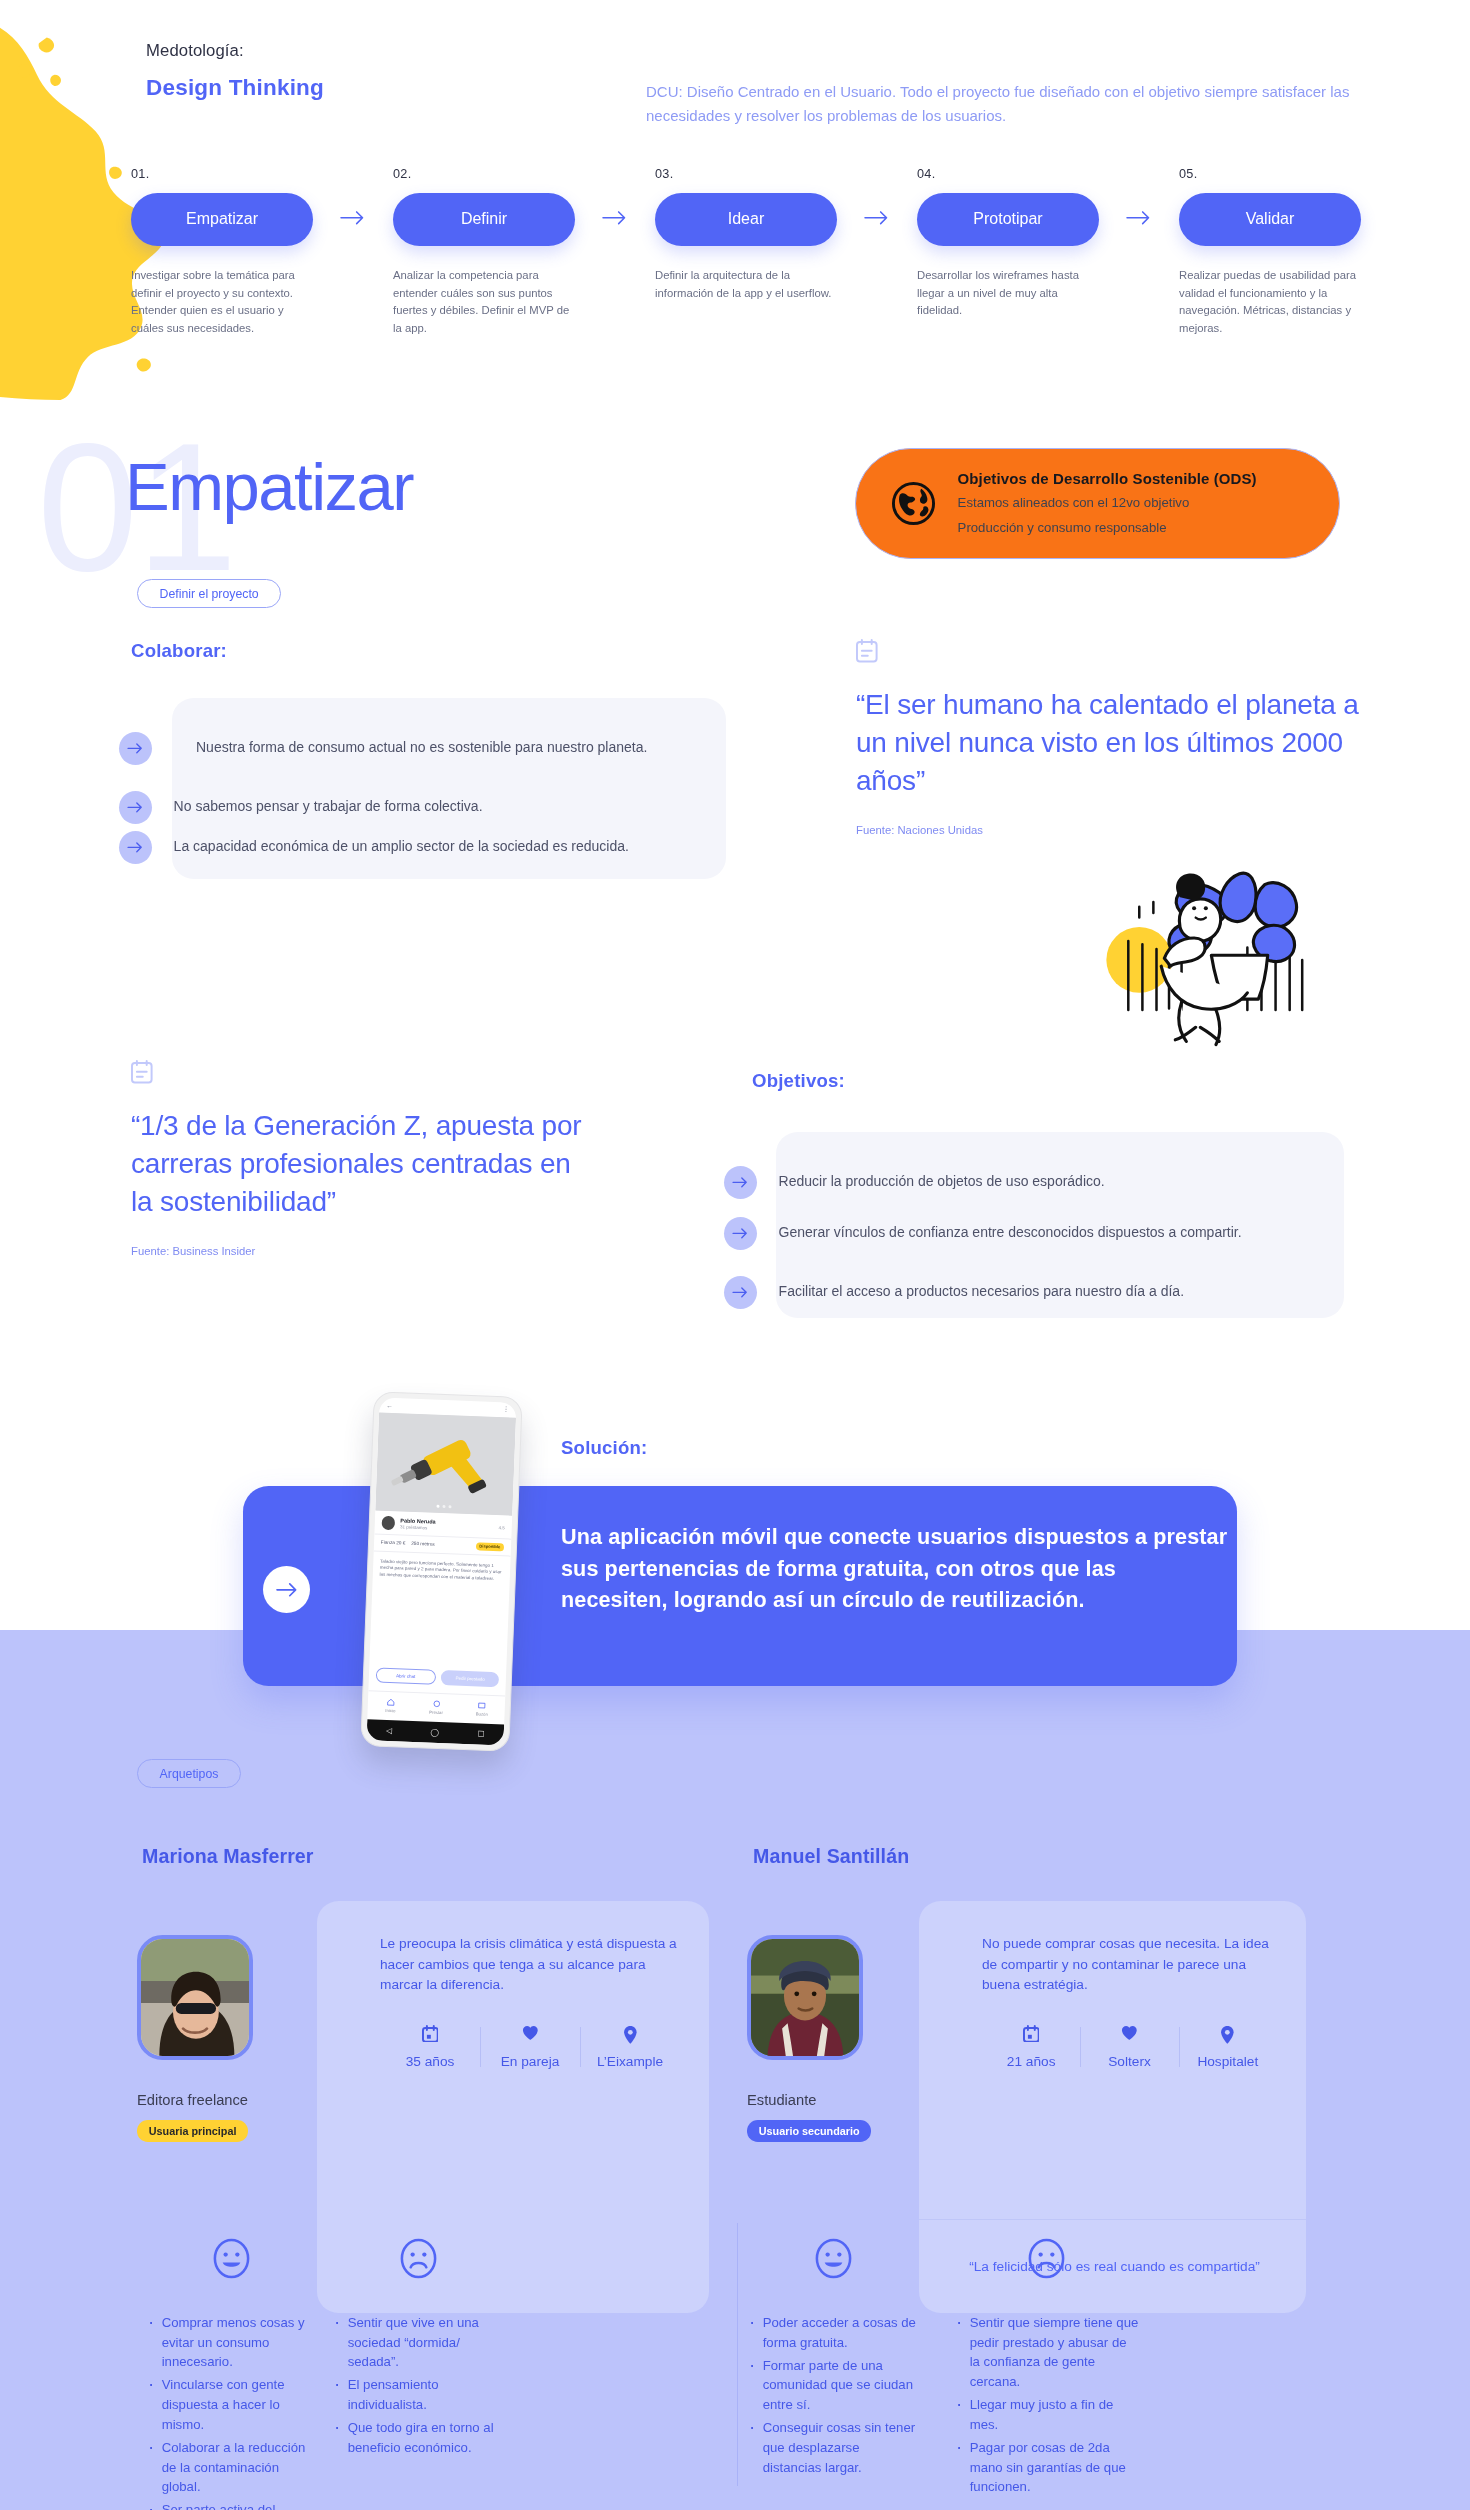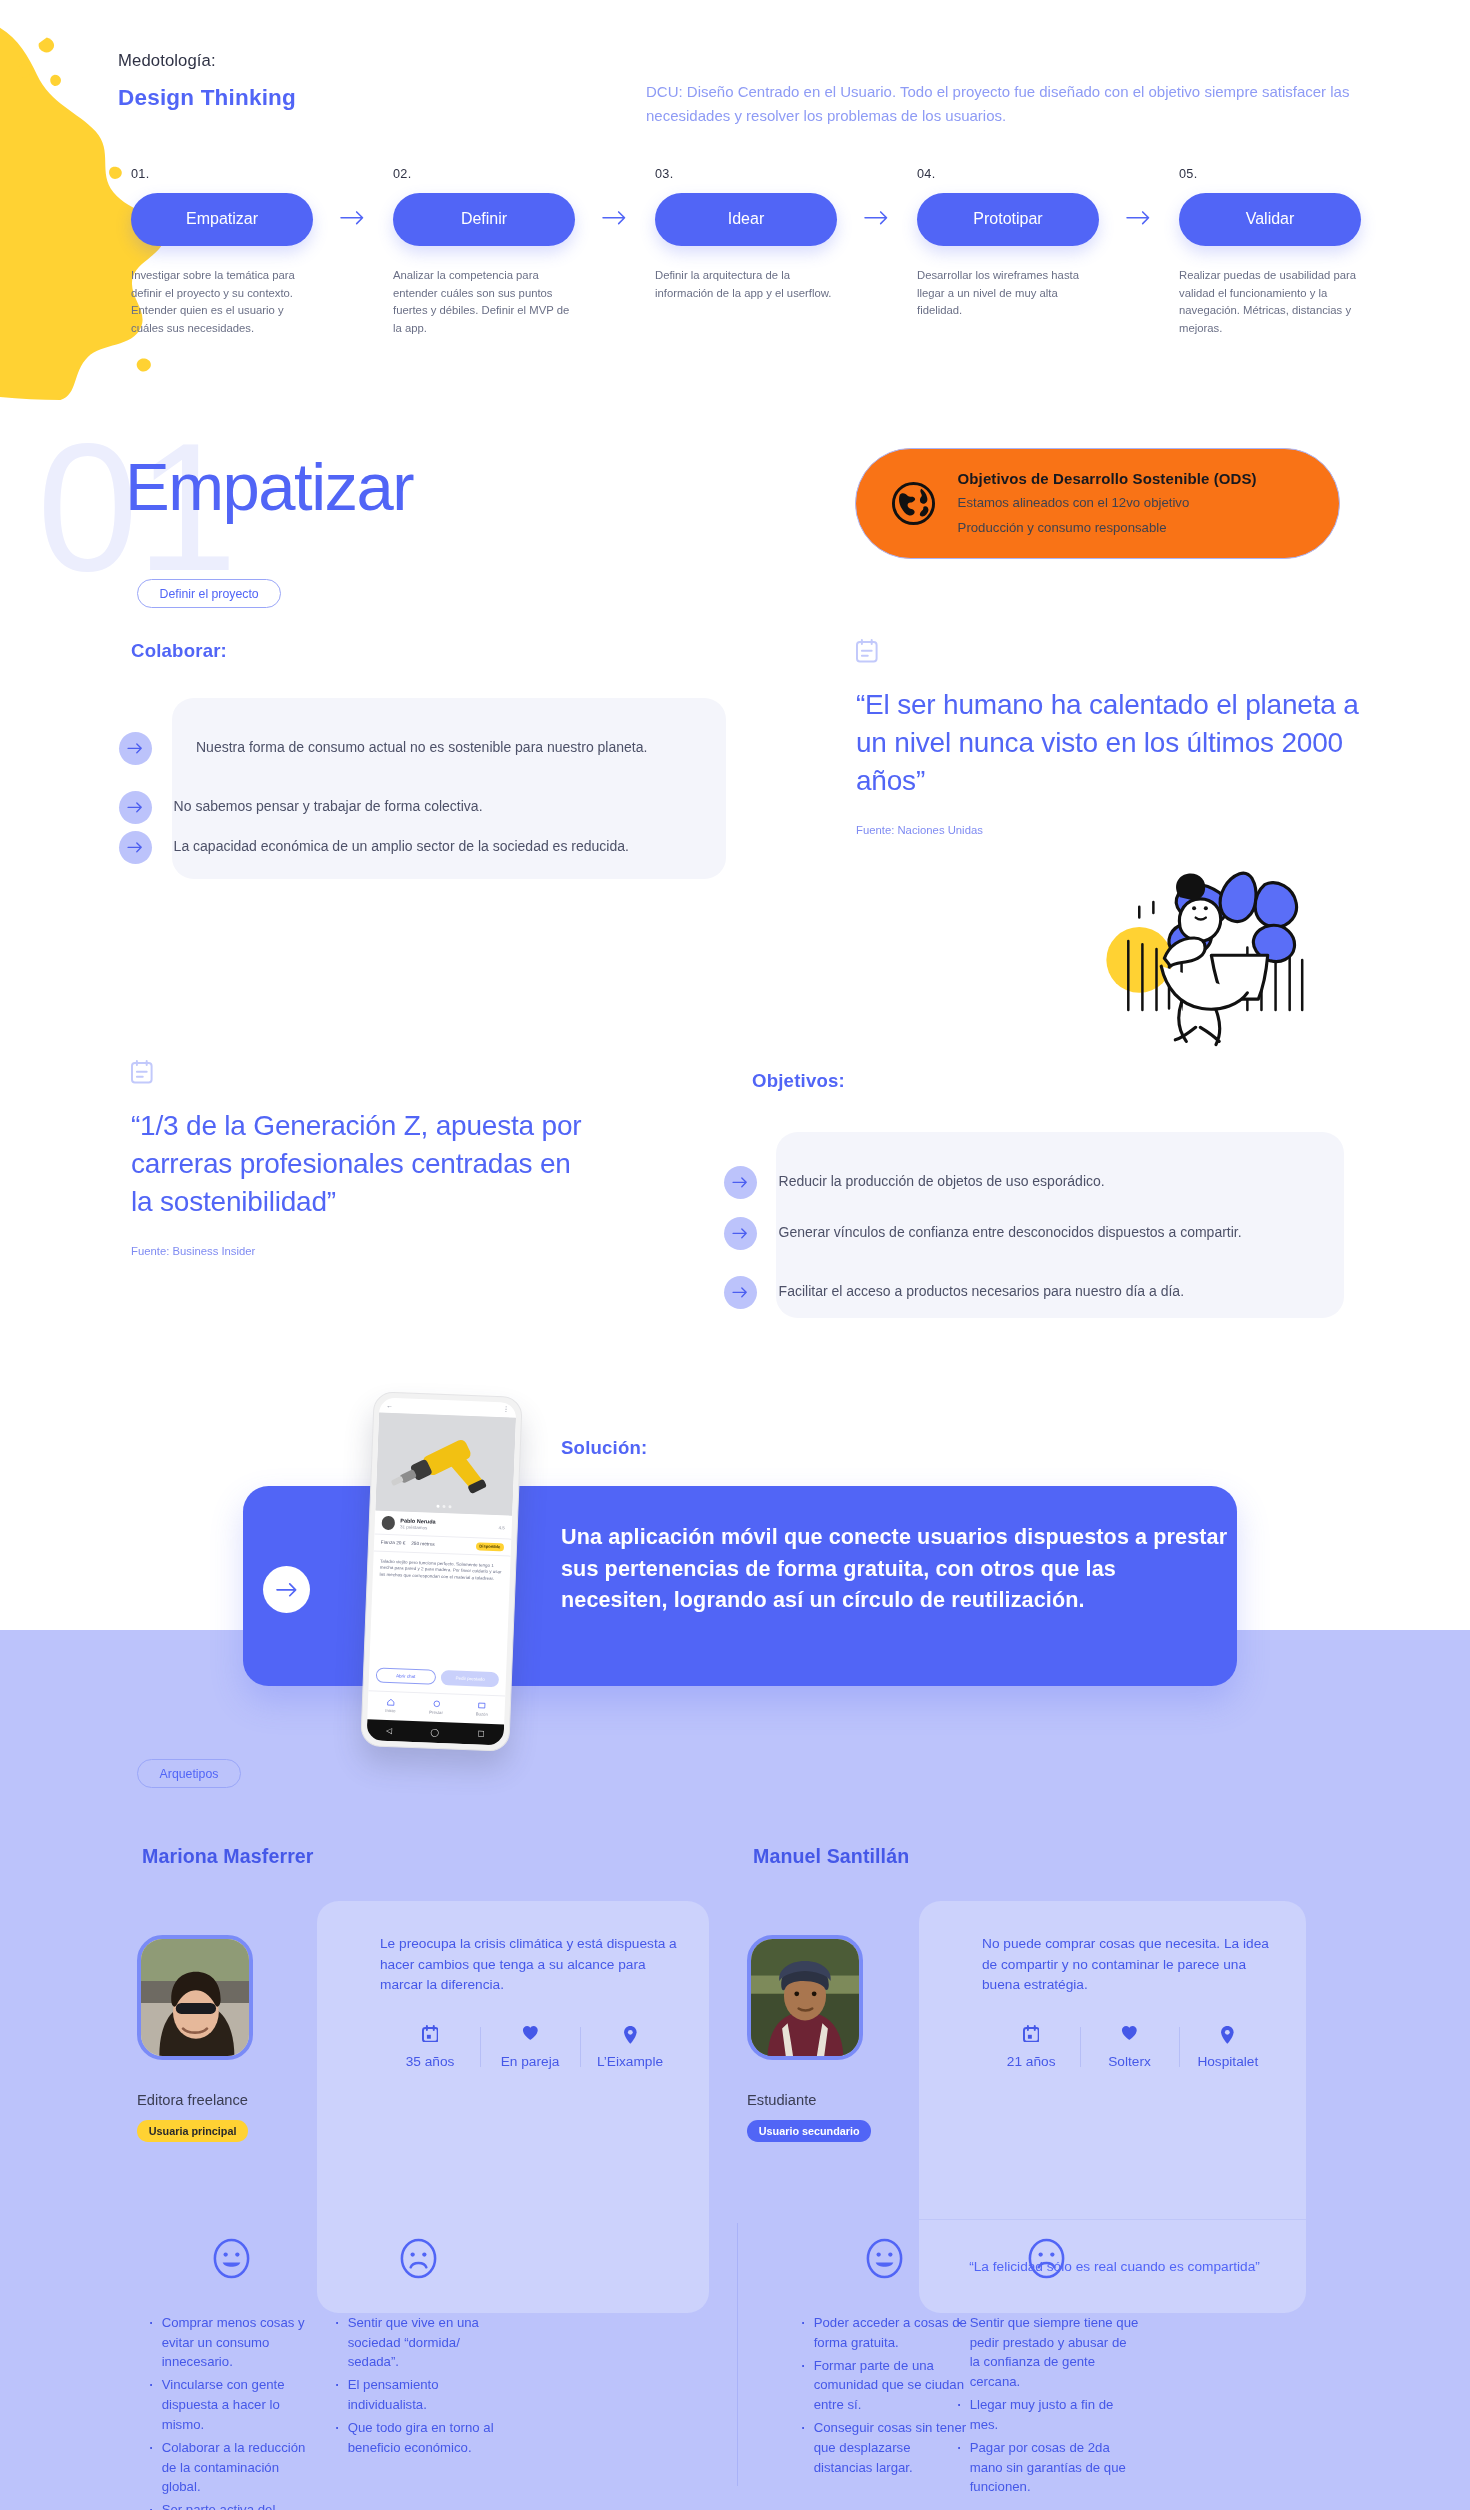--- a/index.html
+++ b/index.html
@@ -13,21 +13,21 @@
   .page{position:relative;width:1470px;height:2510px;overflow:hidden;background:#fff;}
 
   
   .lavender-band{position:absolute;left:0;top:1630px;width:1470px;height:880px;background:#bcc3fb;}
 
   
   .splash{position:absolute;left:-69px;top:9.8px;width:255px;height:392px;pointer-events:none;}
   .splash svg{display:block;width:100%;height:100%;}
 
   
-  .methodology{position:absolute;left:118px;top:41px;margin-top:10px;}
+  .methodology{position:absolute;left:146px;top:41px;}
   .method-kicker{font-size:16.7px;color:#2f3245;letter-spacing:0.1px;}
   .method-title{font-size:22.5px;font-weight:bold;color:#5165f6;margin-top:13.7px;letter-spacing:0.2px;}
   .method-desc{position:absolute;left:646px;top:80px;width:725px;font-size:15px;line-height:1.62;color:#8e9bf5;}
 
   
   .steps{position:absolute;left:131px;top:167px;width:1235px;display:flex;align-items:flex-start;}
   .step{width:182px;flex:0 0 182px;}
   .step-num{font-size:12.7px;color:#2f3245;margin-bottom:11.8px;letter-spacing:0.3px;}
   .step-pill{
     height:53px;border-radius:26.5px;background:#5165f6;color:#fff;
@@ -170,21 +170,21 @@
   .divider{position:absolute;top:2223px;width:1px;height:263px;background:#a9b2f7;}
   .div-1{left:737px;}
   .emo-col{position:absolute;width:157px;}
   .emo-face{width:43px;height:43px;color:#5165f6;margin:0 auto 33px;}
   .emo-face svg{width:100%;height:100%;display:block;}
   .emo-list{list-style:none;}
   .emo-list li{position:relative;padding-left:16.7px;font-size:13.2px;line-height:1.48;color:#4558e8;margin-bottom:3.9px;}
   .emo-list li::before{content:"\00B7";position:absolute;left:2.9px;top:-2px;font-size:18.6px;line-height:1.2;color:#4558e8;}
   .ec-1{left:145px;top:2237px;width:172px;}
   .ec-2{left:331px;top:2237px;width:174px;}
-  .ec-3{left:797px;top:2237px;width:174px;}
+  .ec-3{left:746px;top:2237px;width:174px;}
   .ec-4{left:953px;top:2237px;width:186px;}
 </style>
 </head>
 <body>
 
 <div class="page">
 
   <div class="lavender-band"></div>
 
   <div class="splash">

